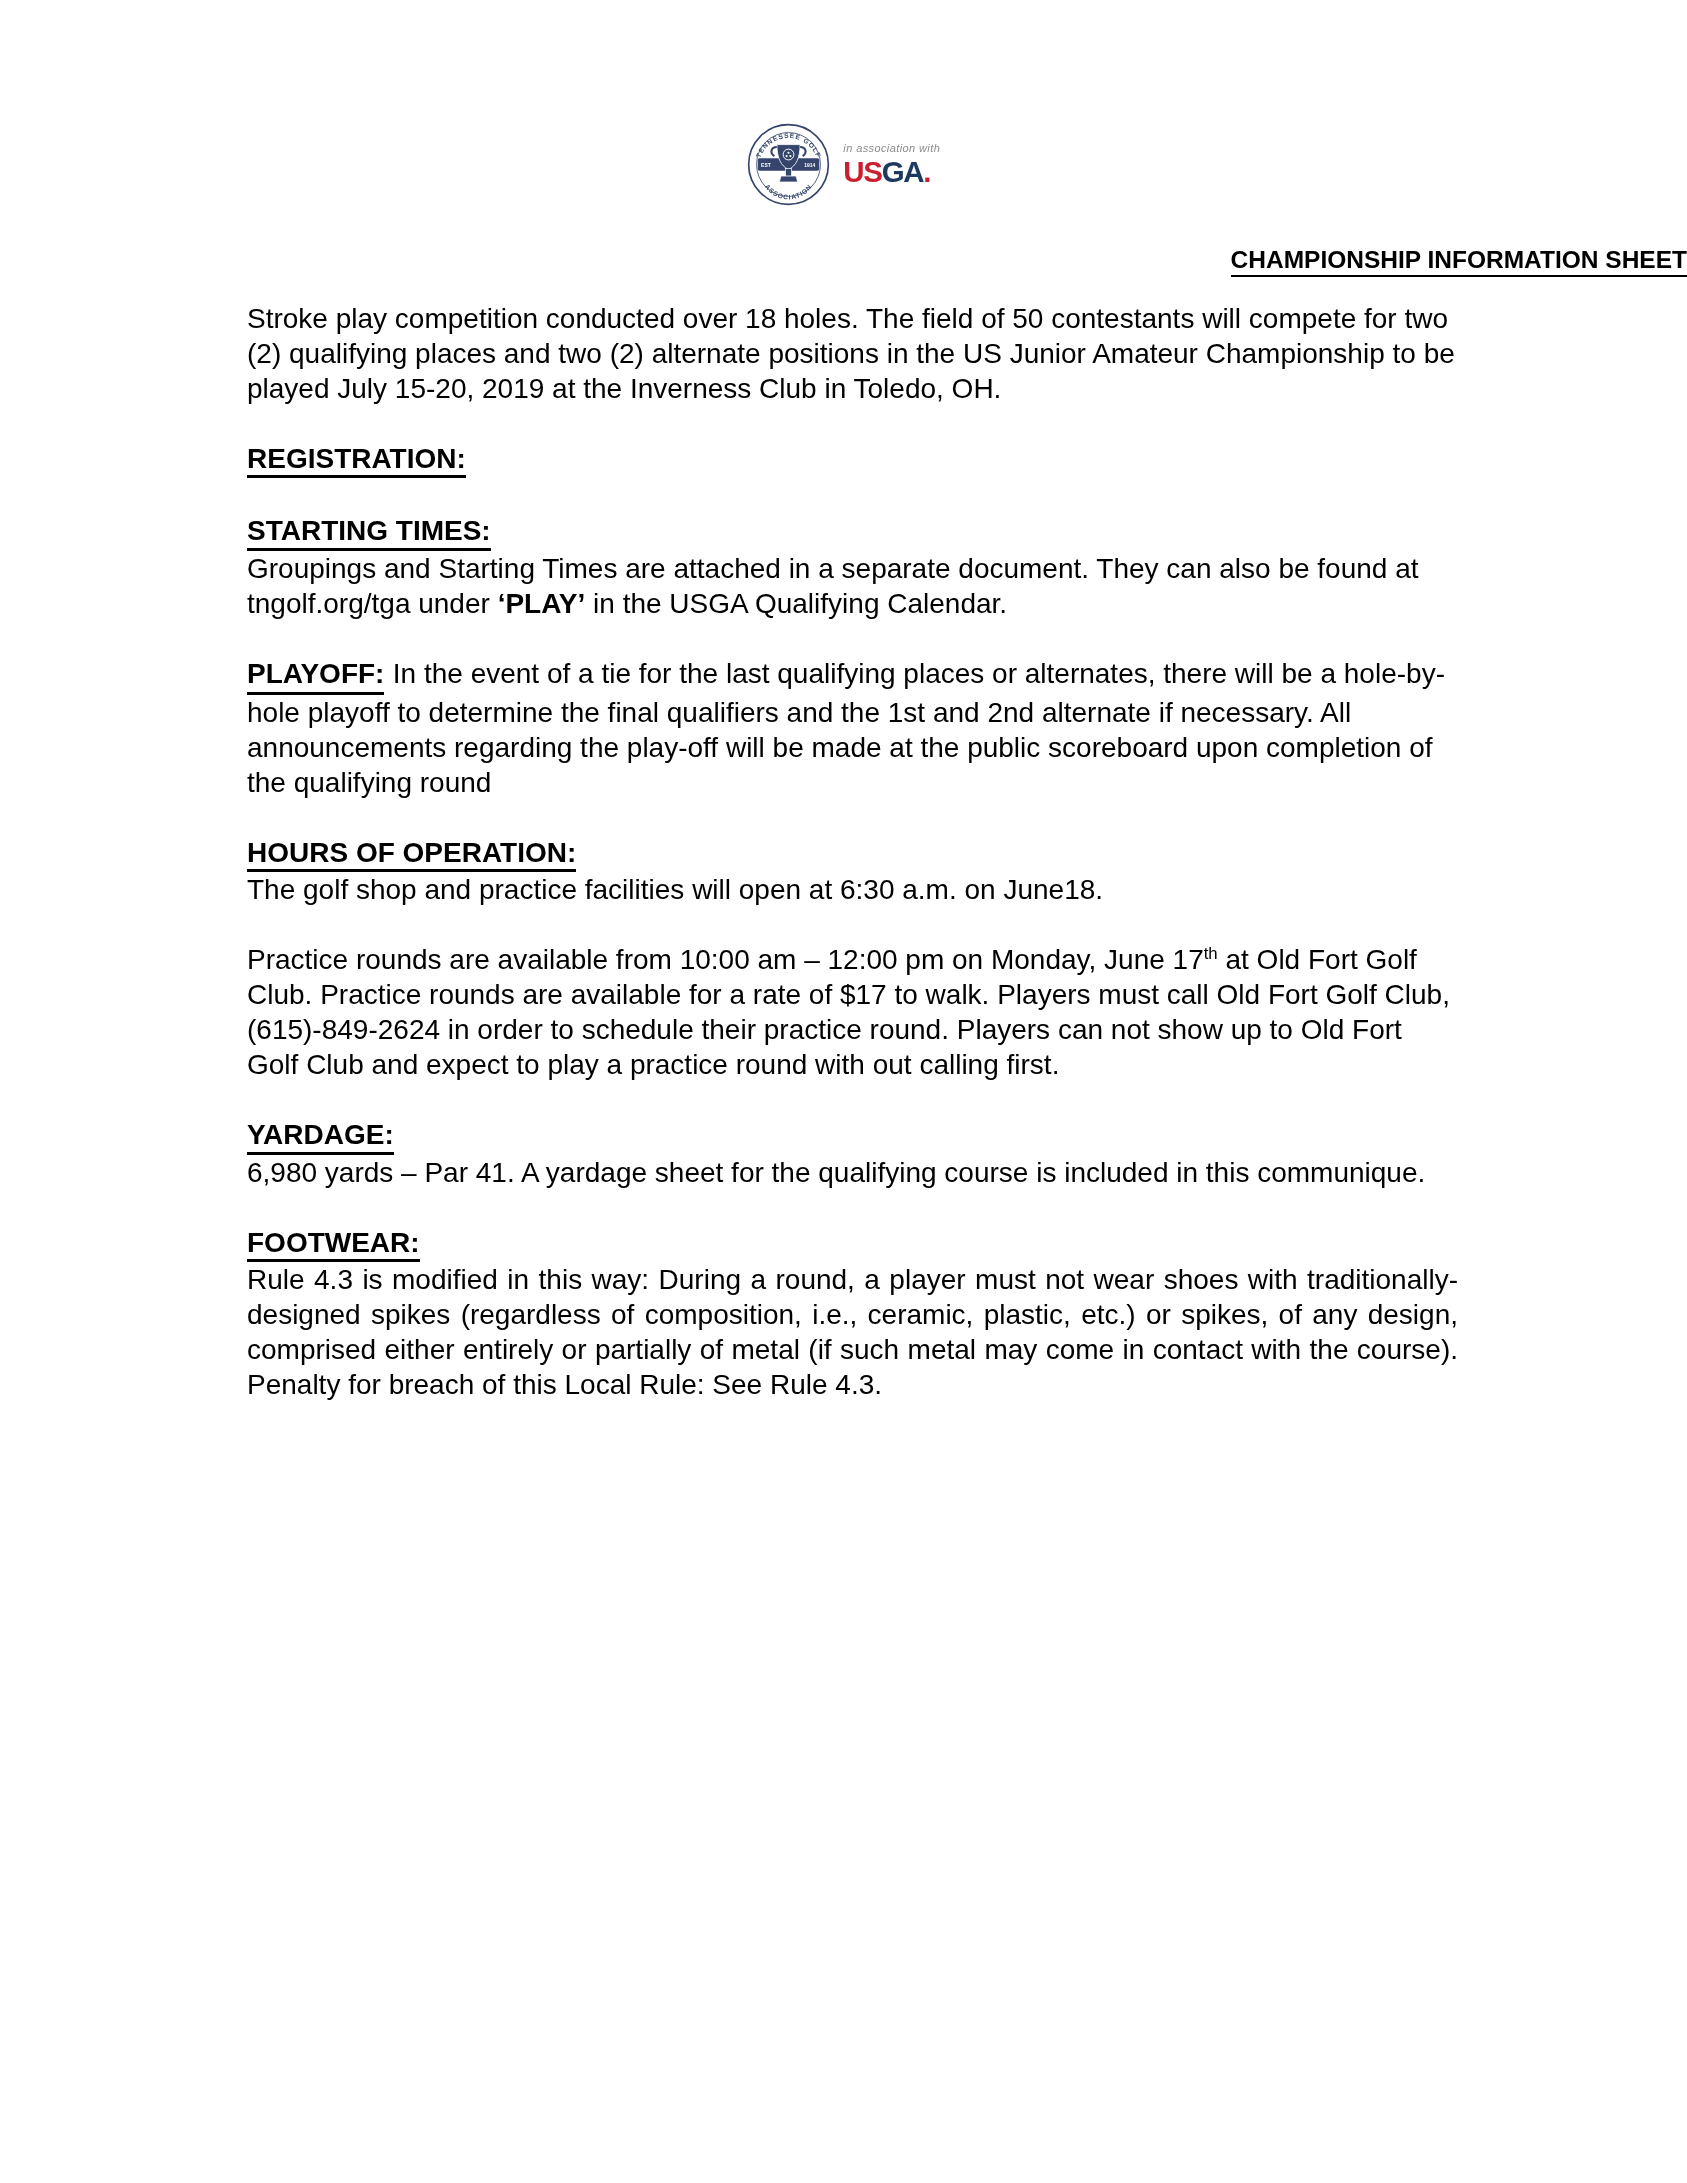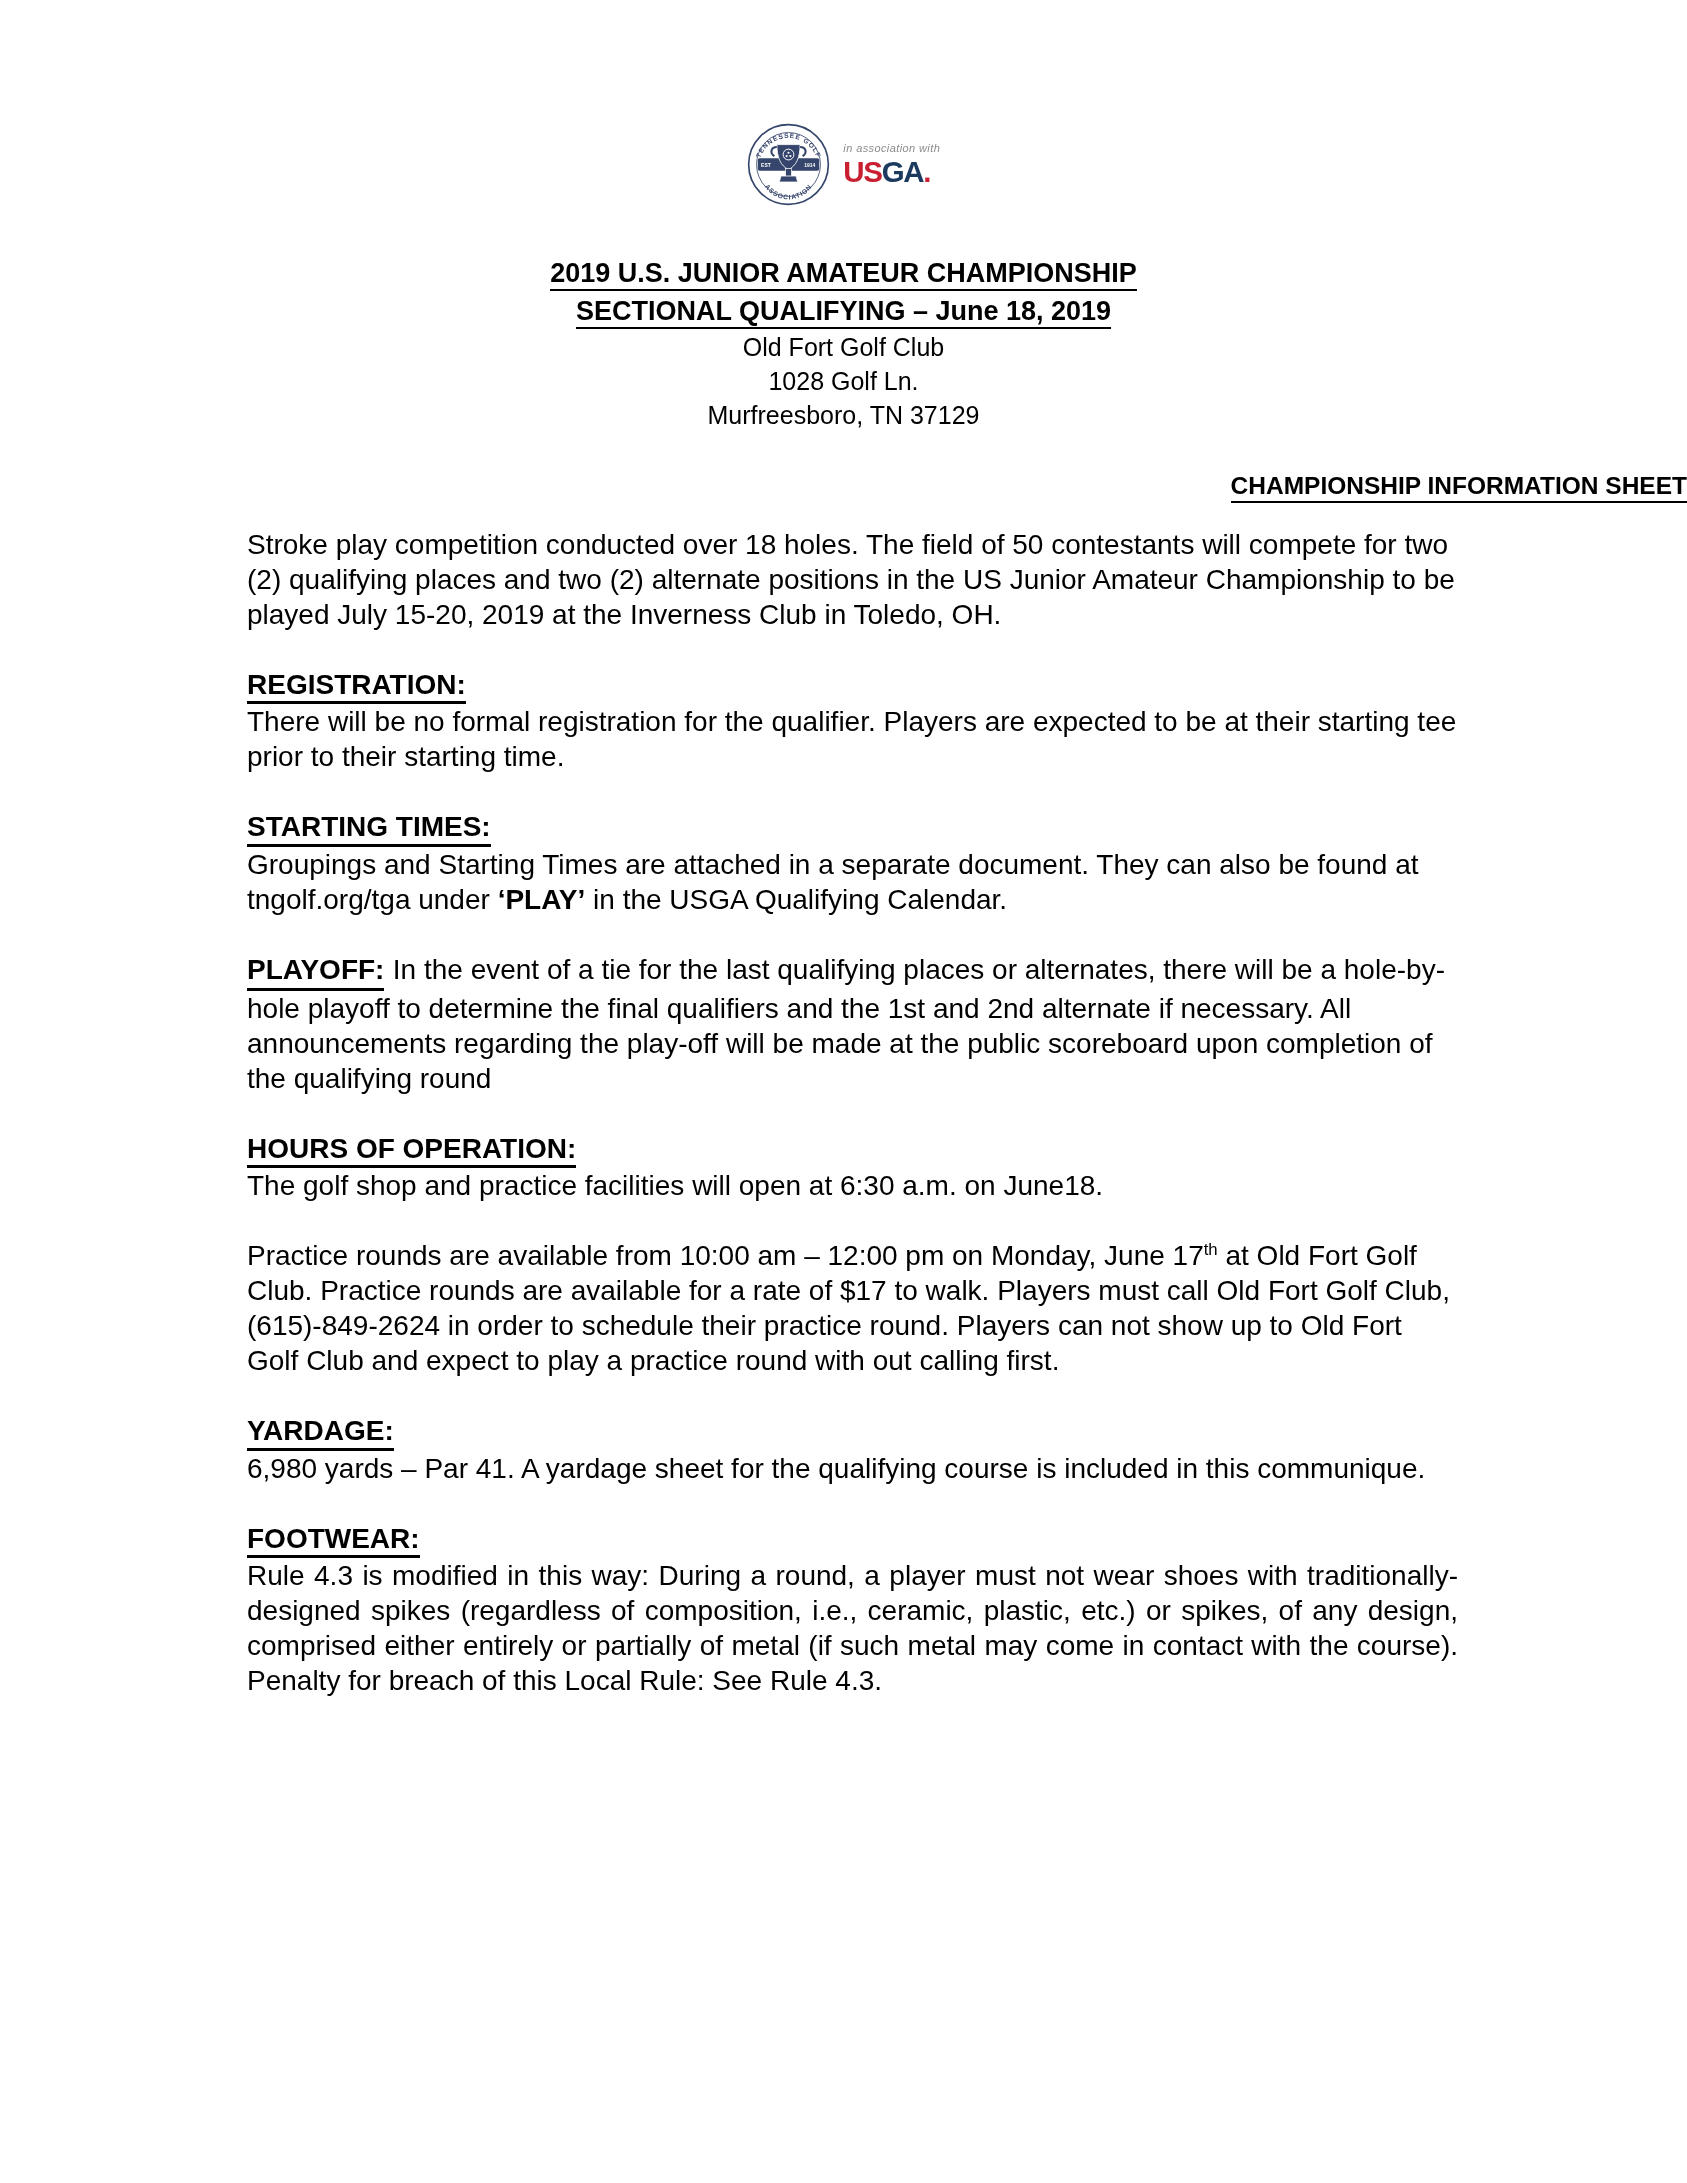--- a/index.html
+++ b/index.html
@@ -120,39 +120,31 @@
       <text x="17" y="52.5" class="band-text">EST</text>
       <text x="69" y="52.5" class="band-text">1914</text>
     </svg>
 
     <div class="usga-block">
       <div class="assoc">in association with</div>
       <div class="usga-word"><span class="usga-us">US</span><span class="usga-ga">GA</span><span class="usga-dot">.</span></div>
     </div>
   </div>
 
-  <div class="title-block">
-    <div class="doc-title"><span class="u">2019 U.S. JUNIOR AMATEUR CHAMPIONSHIP</span></div>
-    <div class="doc-title"><span class="u">SECTIONAL QUALIFYING – June 18, 2019</span></div>
-    <div class="addr">Old Fort Golf Club</div>
-    <div class="addr">1028 Golf Ln.</div>
-    <div class="addr">Murfreesboro, TN 37129</div>
-  </div>
 
   <div class="sheet-title"><span class="u">CHAMPIONSHIP INFORMATION SHEET</span></div>
 
   <div class="content">
 
     <section>
       <p>Stroke play competition conducted over 18 holes. The field of 50 contestants will compete for two (2) qualifying places and two (2) alternate positions in the US Junior Amateur Championship to be played July 15-20, 2019 at the Inverness Club in Toledo, OH.</p>
     </section>
 
     <section>
       <div class="h"><span class="u">REGISTRATION:</span></div>
-      <p>There will be no formal registration for the qualifier. Players are expected to be at their starting tee prior to their starting time.</p>
     </section>
 
     <section>
       <div class="h"><span class="u">STARTING TIMES:</span></div>
       <p><span>Groupings and Starting Times are attached in a separate document. They can also be found at tngolf.org/tga under </span><strong>‘PLAY’</strong><span> in the USGA Qualifying Calendar.</span></p>
     </section>
 
     <section>
       <p><span class="inline-h">PLAYOFF:</span><span>In the event of a tie for the last qualifying places or alternates, there will be a hole-by-hole playoff to determine the final qualifiers and the 1st and 2nd alternate if necessary. All announcements regarding the play-off will be made at the public scoreboard upon completion of the qualifying round</span></p>
     </section>

